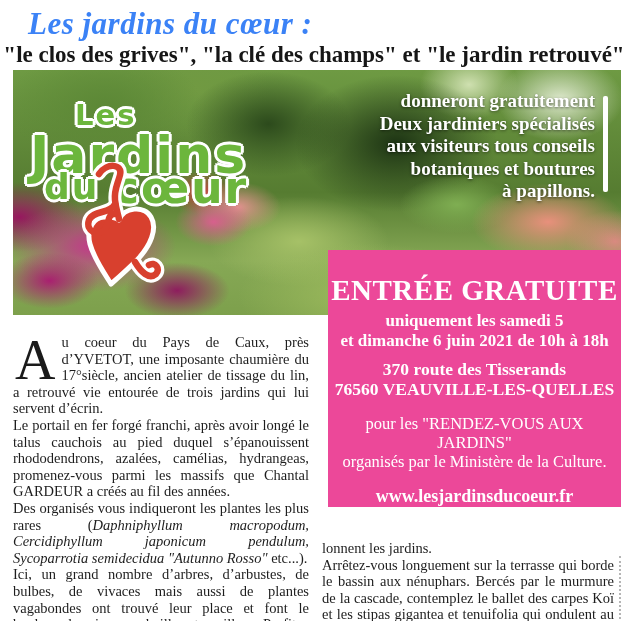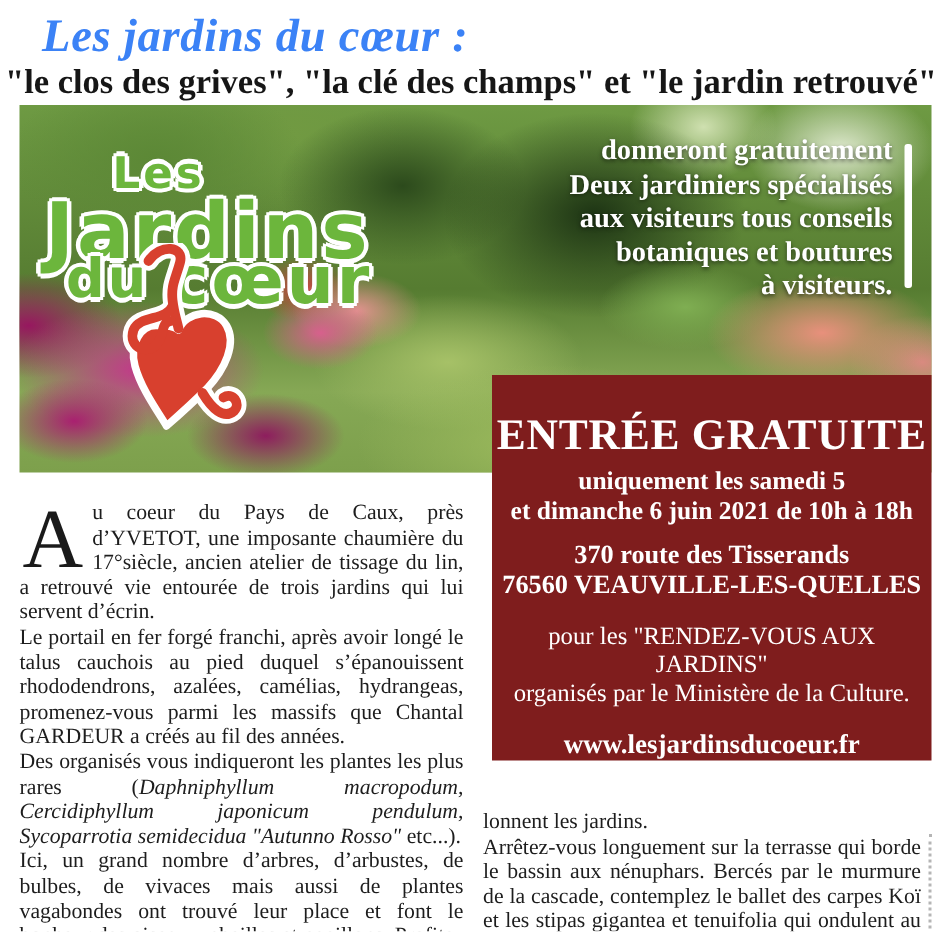--- a/index.html
+++ b/index.html
@@ -49,21 +49,21 @@
   
   .caption{position:absolute;right:26px;top:20px;text-align:right;color:#fff;
            font:700 19px/22.5px "Liberation Serif",serif;
            text-shadow:0 1px 3px rgba(0,0,0,.55);}
   .caption span{display:block;}
   .vbar{position:absolute;right:13px;top:26px;width:5px;height:96px;background:#fff;
         border-radius:2px;}
 
   
   .infobox{position:absolute;left:328px;top:250px;width:293px;height:257px;
-           background:#7f1d1d;color:#fff;text-align:center;
+           background:#ec4899;color:#fff;text-align:center;
            font-family:"Liberation Serif",serif;}
   .infobox .headline{margin-top:24px;font-size:29px;line-height:33px;font-weight:700;letter-spacing:.5px;}
   .infobox .dates{margin-top:4px;font-size:17px;line-height:19.5px;font-weight:700;}
   .infobox .address{margin-top:10px;font-size:17.5px;line-height:19.5px;font-weight:700;}
   .infobox .event{margin-top:15px;font-size:16.5px;line-height:19px;font-weight:400;}
   .infobox .website{margin-top:15px;font-size:18px;line-height:20px;font-weight:700;}
   .infobox span{display:block;}
 
   
   .col{position:absolute;text-align:justify;
@@ -105,21 +105,21 @@
           <path d="M56,100 C62,110 70,118 77,112 C82,107 76,99 70,103"></path>
         </g>
       </svg>
     </div>
 
     <div class="caption">
       <span>donneront gratuitement</span>
       <span>Deux jardiniers spécialisés</span>
       <span>aux visiteurs tous conseils</span>
       <span>botaniques et boutures</span>
-      <span>à visiteurs.</span>
+      <span>à papillons.</span>
     </div>
     <div class="vbar"></div>
   </div>
 
   <aside class="infobox">
     <div class="headline">ENTRÉE GRATUITE</div>
     <div class="dates">
       <span>uniquement les samedi 5</span>
       <span>et dimanche 6 juin 2021 de 10h à 18h</span>
     </div>

